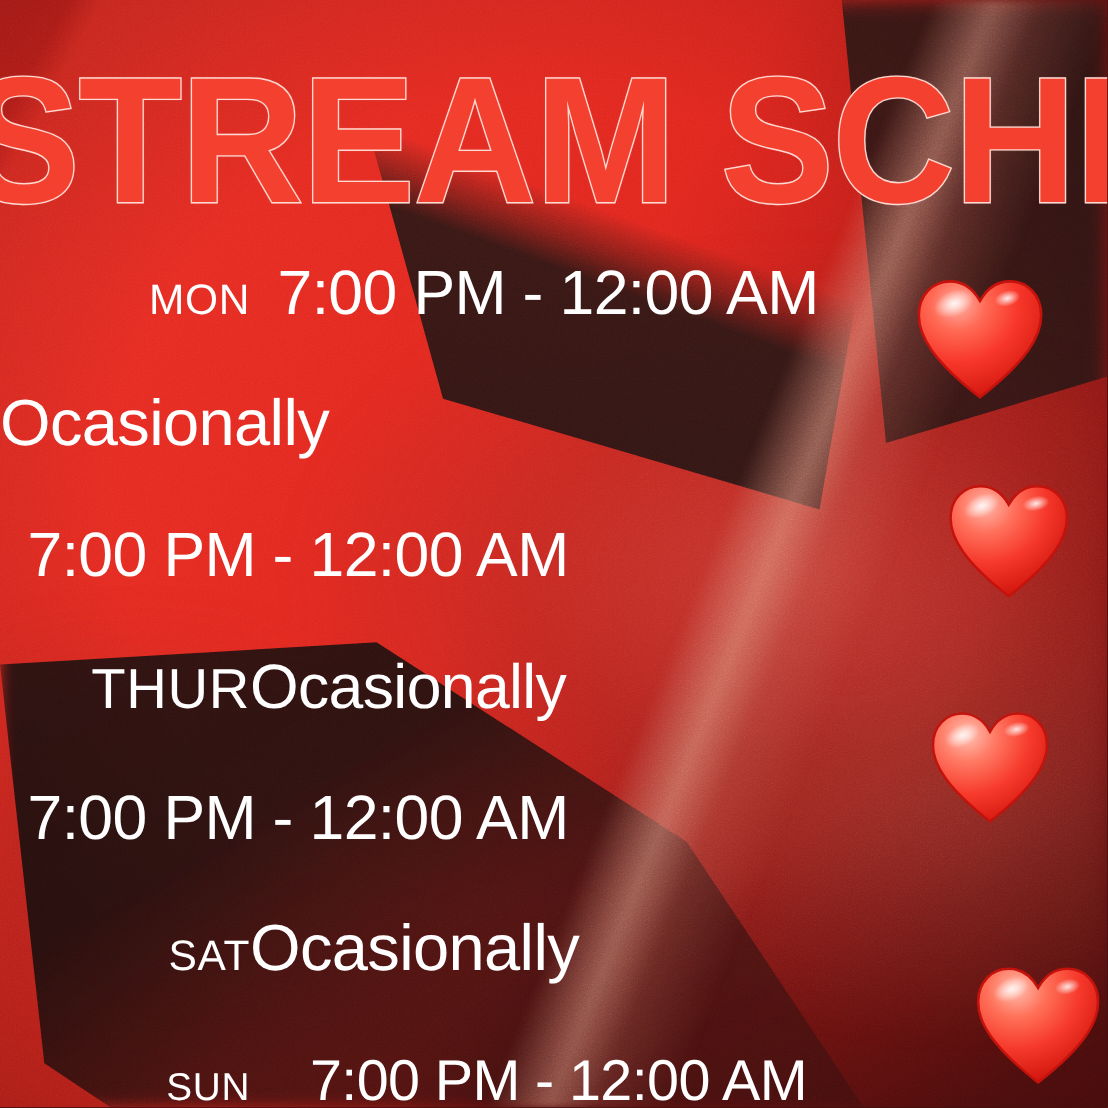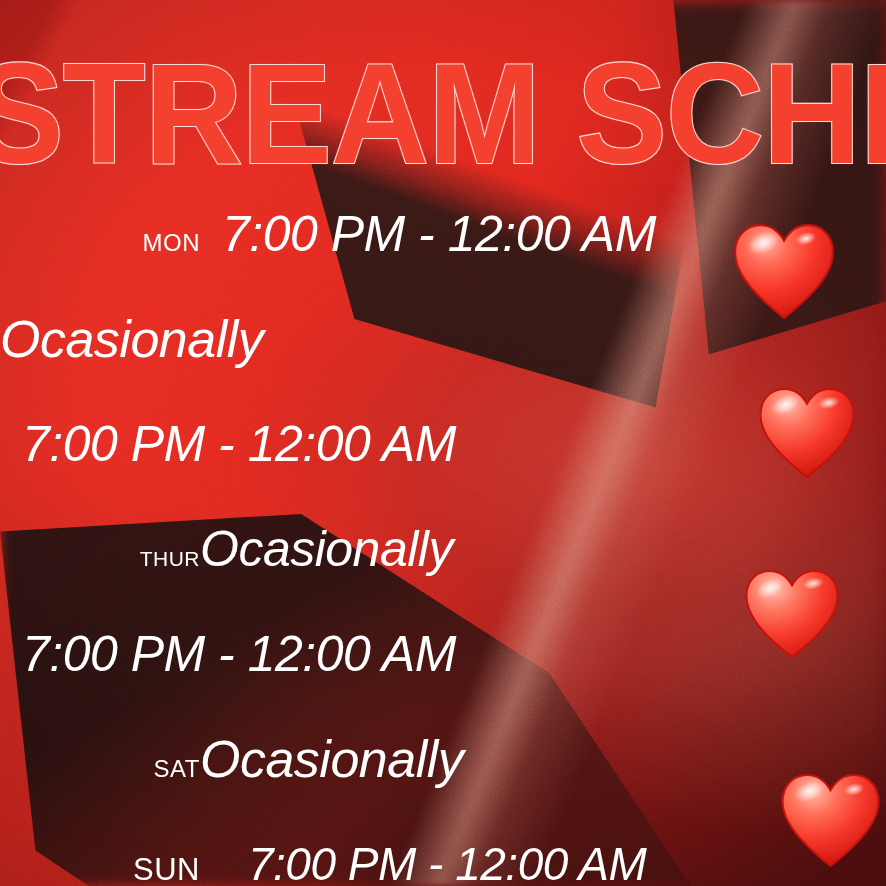--- a/index.html
+++ b/index.html
@@ -109,43 +109,42 @@
   }
   .row {
     display: flex;
     align-items: baseline;
     height: 105px;
   }
   .day {
     width: 200px;
     text-align: right;
     color: #ffffff;
-    font-size: 24px;
+    font-size: 34px;
     font-weight: 400;
     letter-spacing: 0.5px;
     line-height: 105px;
   }
   .value {
     flex: 1;
     color: #ffffff;
     font-size: 50px;
     font-weight: 400;
     letter-spacing: -0.5px;
     line-height: 105px;
     padding-left: 22px;
-    font-style: italic;
   }
   .value.centered {
     padding-left: 0;
     padding-right: 30px;
   }
   .row.sun .day { font-size: 31px; }
   .row.sun .value { font-size: 46px; padding-left: 48px; }
   .row.tue .value, .row.sat .value { font-size: 52px; }
-  .row.thur .day { font-size: 21px; }
+  .row.thur .day { font-size: 45px; }
 
   
   .heart {
     position: absolute;
     pointer-events: none;
   }
   .heart svg { display: block; width: 100%; height: 100%; }
 
   #heart-1 { left: 731px; top: 222px; width: 106px; height: 100px; }
   #heart-2 { left: 757px; top: 386px; width: 100px; height: 95px; }

